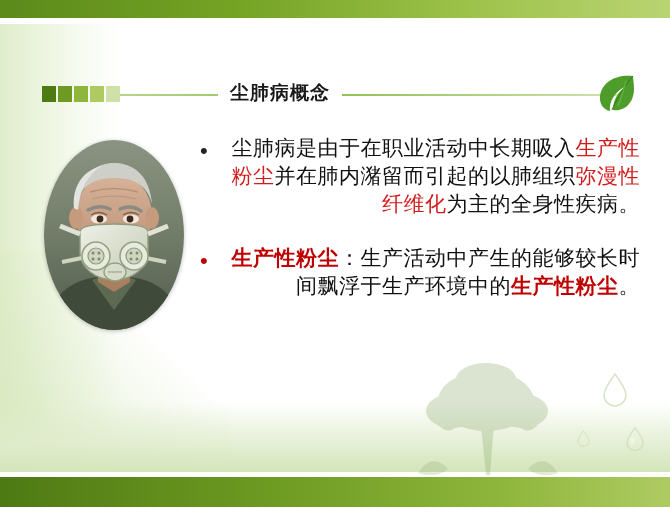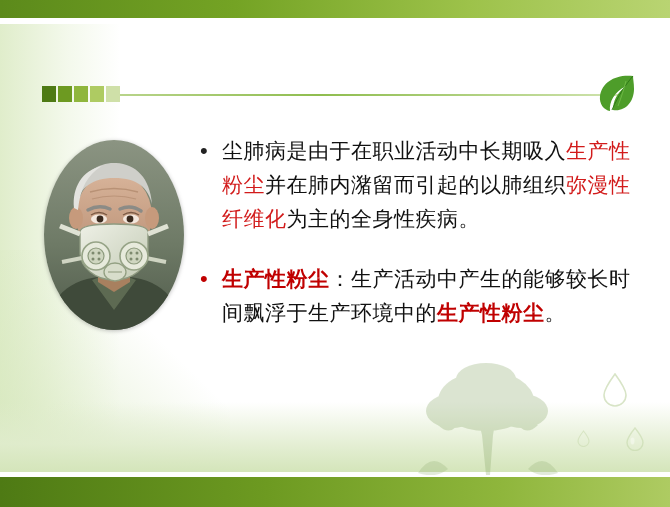--- a/index.html
+++ b/index.html
@@ -139,24 +139,25 @@
     flex: 0 0 auto;
     font-size: 22px;
     line-height: 34px;
     color: #222;
     width: 22px;
     text-align: left;
   }
   .bullet-dot.red { color: #c00000; }
   .para {
     font-size: 21px;
-    line-height: 34px;
+    line-height: 28px;
     color: #111111;
     font-family: "Liberation Sans", sans-serif;
     letter-spacing: 0.5px;
+    text-align: right;
   }
   .hl-red { color: #d21b1b; }
   .hl-red-b { color: #c00000; font-weight: bold; }
 </style>
 </head>
 <body>
 
 <div id="slide">
 
   <div class="top-band"></div>
@@ -205,20 +206,21 @@
 
   <div class="title-row">
     <div class="title-squares">
       <div class="sq" style="background:#4e7a14"></div>
       <div class="sq" style="background:#6d9a21"></div>
       <div class="sq" style="background:#8fb63c"></div>
       <div class="sq" style="background:#aecb62"></div>
       <div class="sq" style="background:#cfe0a8"></div>
     </div>
     <div class="title-line"></div>
+    <div class="title-text">尘肺病概念</div>
     <div class="leaf">
       <svg viewBox="0 0 40 42" width="40" height="42">
         <path d="M37 4 C20 2 6 10 4 24 C3 32 8 38 14 39 C13 30 18 20 30 14 C21 21 17 29 17 38 C29 40 38 30 38 17 C38 11 37 7 37 4 Z" fill="#4e9d2a"></path>
         <path d="M37 4 C30 12 22 24 16 38" fill="none" stroke="#2f7a17" stroke-width="1"></path>
         <path d="M30 9 C28 17 25 26 22 34" fill="none" stroke="#75c04a" stroke-width="0.8"></path>
       </svg>
     </div>
   </div>
 
   <div class="photo">

